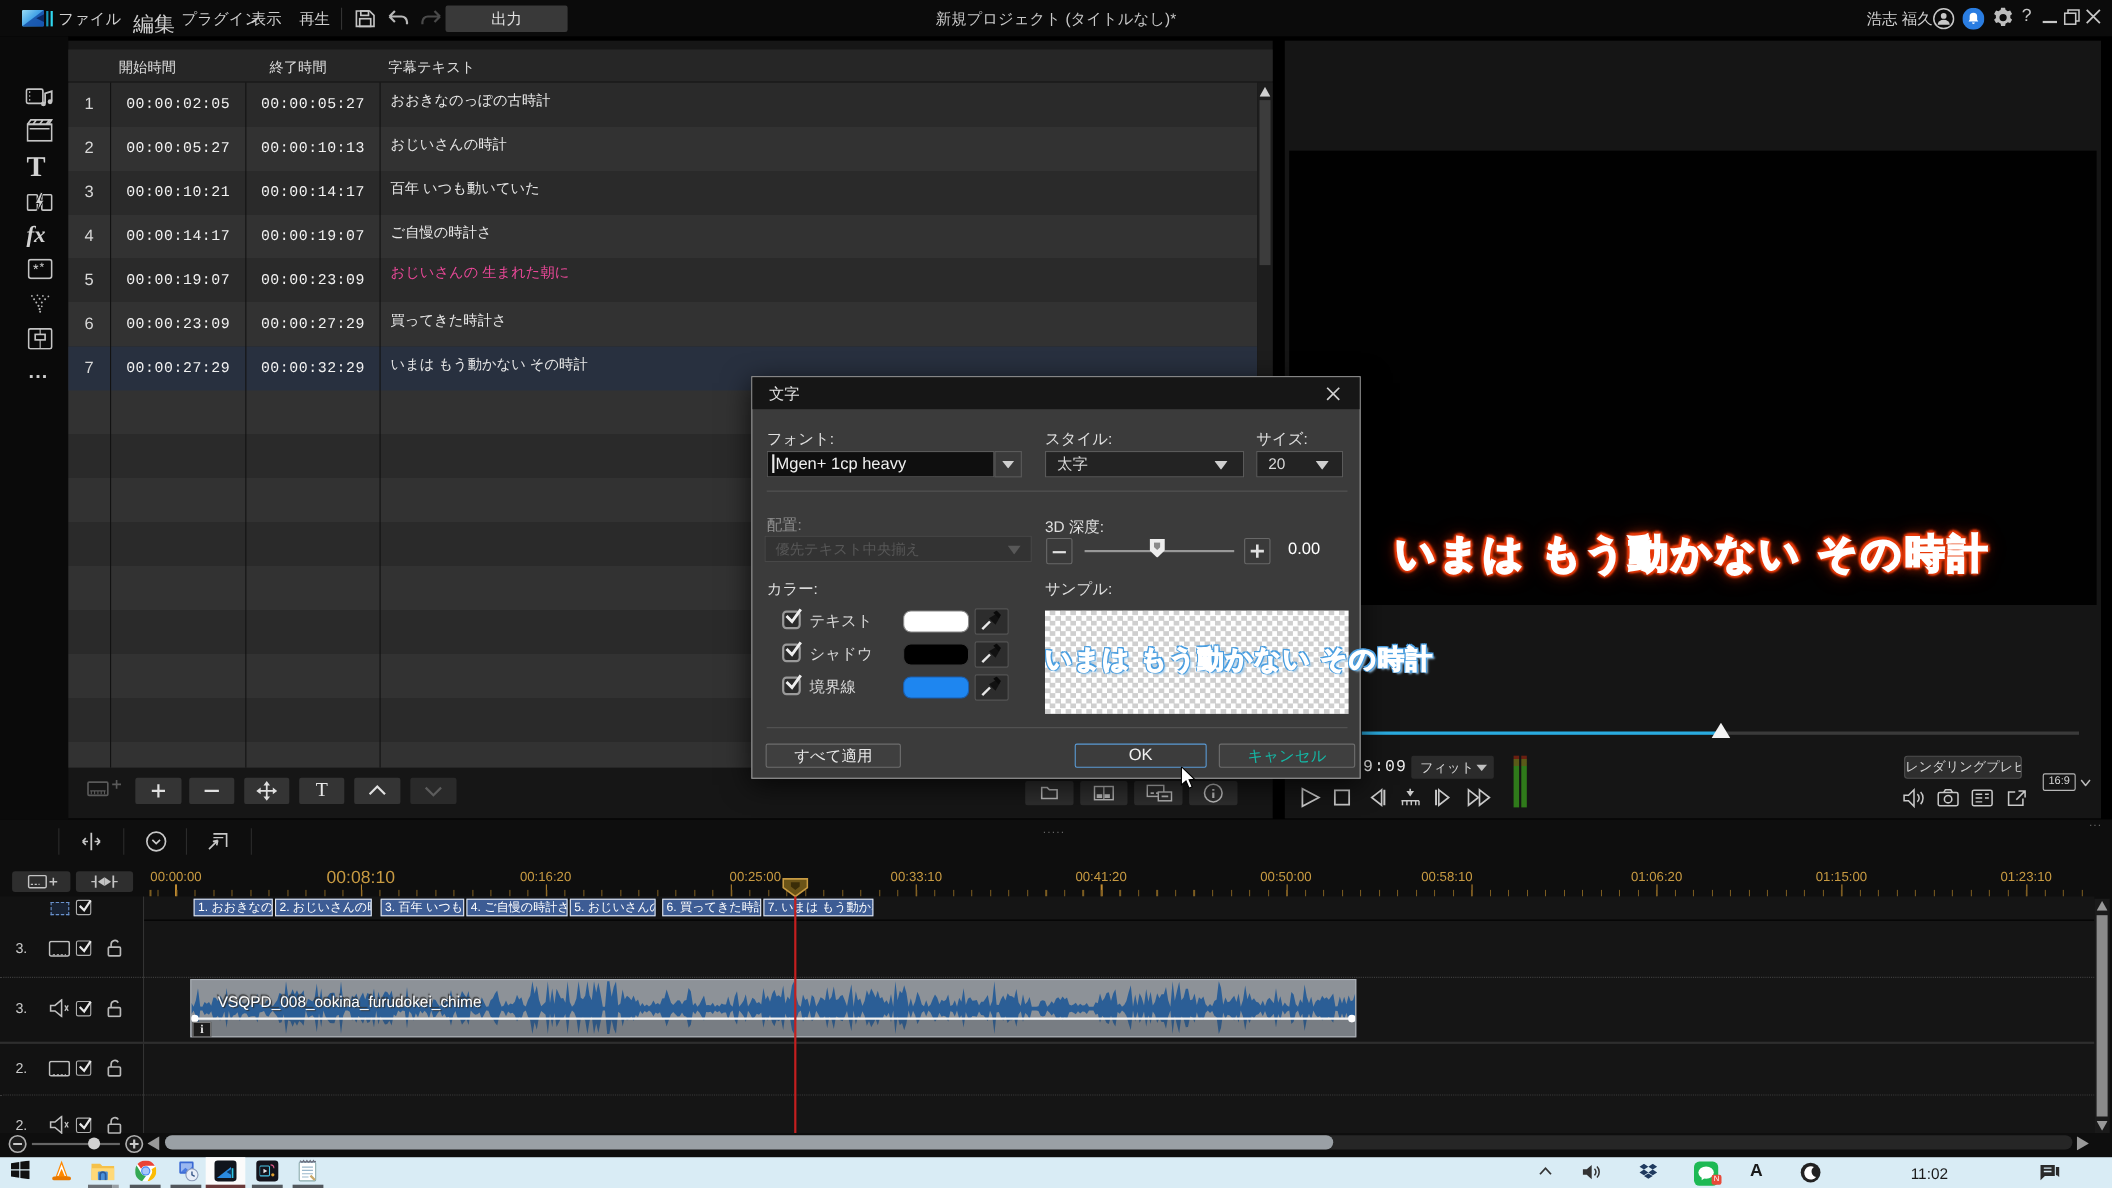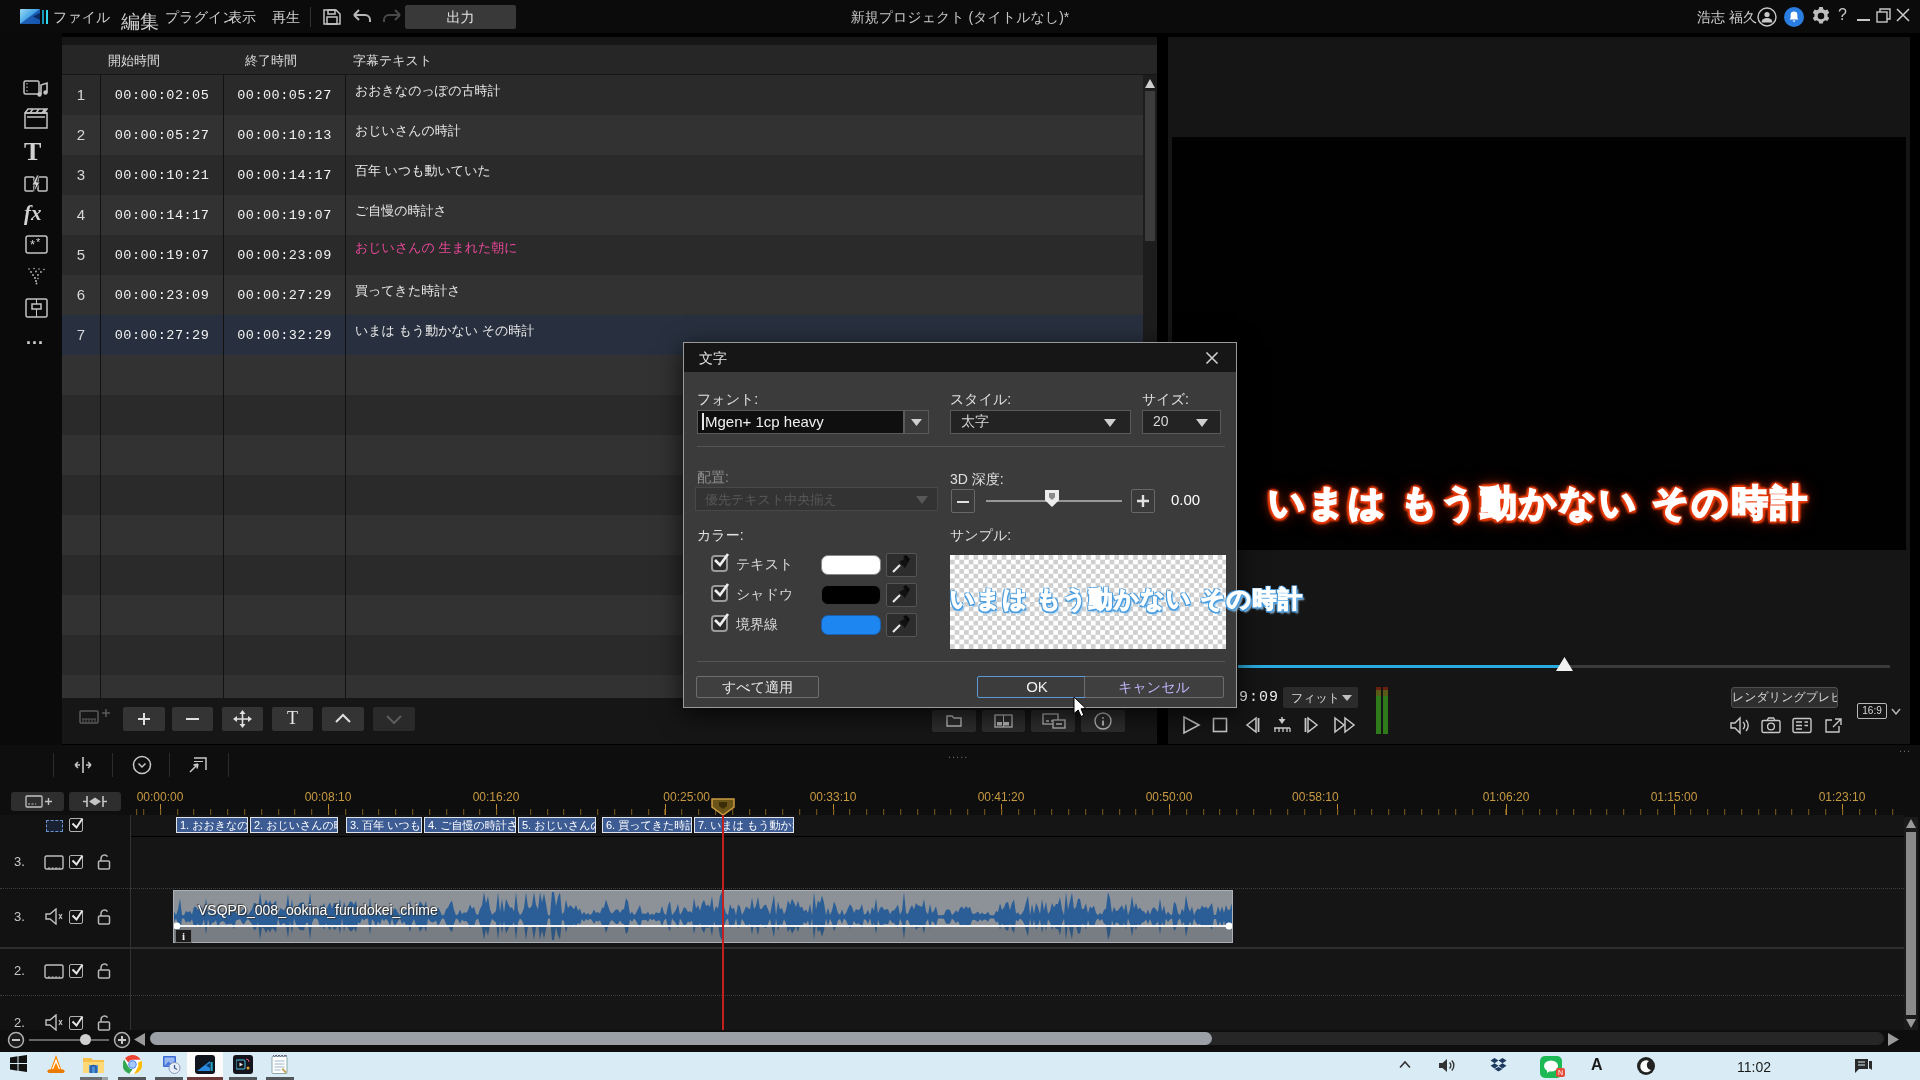--- a/index.html
+++ b/index.html
@@ -381,21 +381,21 @@
       <path d="M9 7 l6 6 l4-7 l-3-3 z" fill="#111"></path>
       <path d="M13 2 l3-2 l4 4 l-2 3 z" fill="#0a0a0a"></path>
     </svg>
 
   <div class="ab" style="left:266px;top:212px;width:276px;height:94px;background:conic-gradient(#cfcfcf 25%,#fff 0 50%,#cfcfcf 0 75%,#fff 0);background-size:9.4px 9.4px"></div>
   <div class="ab" style="left:266px;top:240px;width:276px;text-align:center;font-size:24px;font-weight:bold;-webkit-text-stroke:1.2px #fff;color:#fff;letter-spacing:1.5px;white-space:nowrap;text-shadow:1.5px 0 0 #4a9ee0,-1.5px 0 0 #4a9ee0,0 1.5px 0 #4a9ee0,0 -1.5px 0 #4a9ee0,1.5px 1.5px 0 #4a9ee0,-1.5px -1.5px 0 #4a9ee0,1.5px -1.5px 0 #4a9ee0,-1.5px 1.5px 0 #4a9ee0,2.5px 2.5px 2px #9ac8ea">いまは もう動かない その時計</div>
   <div class="ab" style="left:13px;top:318px;width:528px;height:1px;background:#555"></div>
 
   <div class="ab" style="left:12px;top:333px;width:123px;height:22px;background:#3f3f3f;border:1px solid #6e6e6e;border-radius:2px;font-size:14px;color:#e8e8e8;text-align:center;line-height:20px">すべて適用</div>
   <div class="ab" style="left:293px;top:333px;width:120px;height:22px;background:#3c3c3c;border:1px solid #5b9bd5;border-radius:2px;font-size:15px;color:#f0f0f0;text-align:center;line-height:20px">OK</div>
-  <div class="ab" style="left:400px;top:333px;width:140px;height:22px;background:#3f3f3f;border:1px solid #6e6e6e;border-radius:2px;font-size:14px;color:#c4b5fd;text-align:center;line-height:20px">キャンセル</div>
+  <div class="ab" style="left:424px;top:333px;width:124px;height:22px;background:#3f3f3f;border:1px solid #6e6e6e;border-radius:2px;font-size:14px;color:#14b8a6;text-align:center;line-height:20px">キャンセル</div>
 </div>
 
 <div class="ab" style="left:0;top:745px;width:1920px;height:307px;background:#0e0e0e">
   <div class="ab" style="left:948px;top:3px;font-size:11px;color:#666;letter-spacing:1px">.....</div>
   <div class="ab" style="left:1899px;top:-3px;font-size:11px;color:#666;letter-spacing:1px">...</div>
 
   <div class="ab" style="left:53px;top:8px;width:1px;height:24px;background:#2b2b2b"></div>
   <div class="ab" style="left:112px;top:8px;width:1px;height:24px;background:#2b2b2b"></div>
   <div class="ab" style="left:169px;top:8px;width:1px;height:24px;background:#2b2b2b"></div>
   <div class="ab" style="left:228px;top:8px;width:1px;height:24px;background:#2b2b2b"></div>
@@ -421,21 +421,21 @@
   <div class="ab" style="left:69px;top:47px;width:52px;height:19px;background:#2e2e2e;border-radius:3px"><svg width="52" height="19" viewBox="0 0 52 19">
         <path d="M18 4 v11 M34 4 v11" stroke="#c4c4c4" stroke-width="1.6"></path>
         <polygon points="20,9.5 26,5.5 26,13.5" fill="#c4c4c4"></polygon>
         <polygon points="32,9.5 26,5.5 26,13.5" fill="#c4c4c4"></polygon>
         <path d="M14 9.5 h4 M34 9.5 h4" stroke="#c4c4c4" stroke-width="1.3"></path>
       </svg></div>
 
   <div class="ab" style="left:131px;top:59px;width:1773px;height:11px;background:repeating-linear-gradient(90deg,#c08a30 0 1px,transparent 1px 168.2px);background-position-x:29px"></div>
   <div class="ab" style="left:131px;top:64px;width:1773px;height:6px;background:repeating-linear-gradient(90deg,#7d5d20 0 1px,transparent 1px 16.82px);background-position-x:12.2px"></div>
   <div class="ab" style="left:115px;top:45px;width:90px;text-align:center;font-size:12px;color:#c79a42">00:00:00</div>
-  <div class="ab" style="left:283px;top:45px;width:90px;text-align:center;font-size:12px;color:#c79a42">00:08:10</div>
+  <div class="ab" style="left:283px;top:45px;width:90px;text-align:center;font-size:16px;color:#c79a42">00:08:10</div>
   <div class="ab" style="left:451px;top:45px;width:90px;text-align:center;font-size:12px;color:#c79a42">00:16:20</div>
   <div class="ab" style="left:620px;top:45px;width:90px;text-align:right;font-size:12px;color:#c79a42">00:25:00</div>
   <div class="ab" style="left:788px;top:45px;width:90px;text-align:center;font-size:12px;color:#c79a42">00:33:10</div>
   <div class="ab" style="left:956px;top:45px;width:90px;text-align:center;font-size:12px;color:#c79a42">00:41:20</div>
   <div class="ab" style="left:1124px;top:45px;width:90px;text-align:center;font-size:12px;color:#c79a42">00:50:00</div>
   <div class="ab" style="left:1292px;top:45px;width:90px;text-align:left;font-size:12px;color:#c79a42">00:58:10</div>
   <div class="ab" style="left:1461px;top:45px;width:90px;text-align:center;font-size:12px;color:#c79a42">01:06:20</div>
   <div class="ab" style="left:1629px;top:45px;width:90px;text-align:center;font-size:12px;color:#c79a42">01:15:00</div>
   <div class="ab" style="left:1797px;top:45px;width:90px;text-align:center;font-size:12px;color:#c79a42">01:23:10</div>
 

